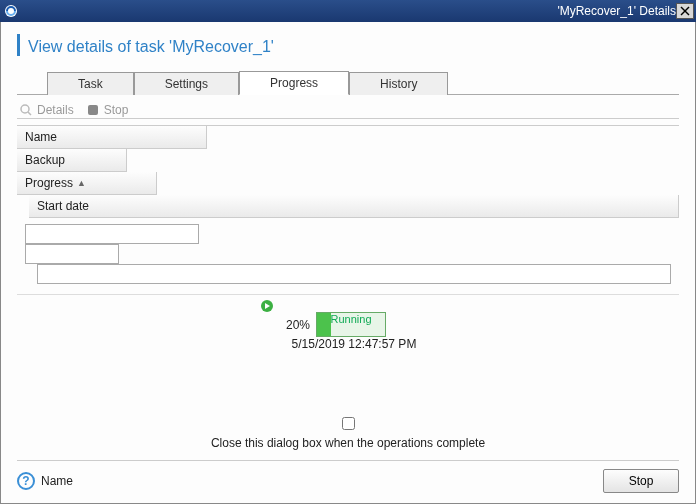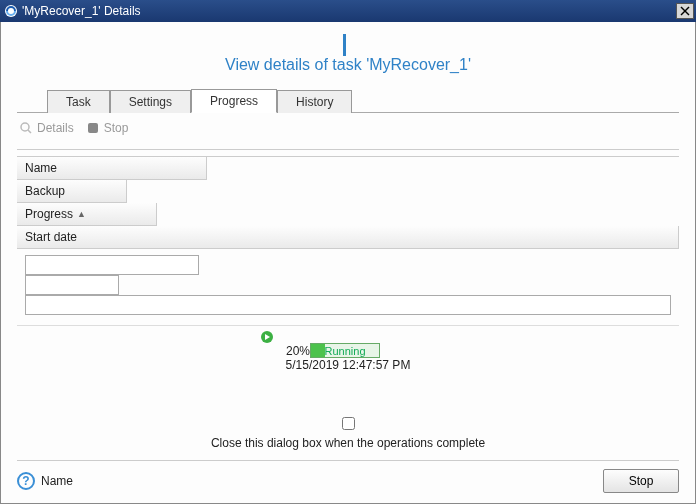--- a/index.html
+++ b/index.html
@@ -1,53 +1,53 @@
 <!DOCTYPE html>
 <html><head>
 <meta charset="utf-8">
 <style>
 * { box-sizing: border-box; margin: 0; padding: 0; }
 body { font-family: "Segoe UI", Tahoma, sans-serif; font-size: 12px; background: #fff; width: 696px; height: 504px; overflow: hidden; }
 
-.titlebar { background: linear-gradient(#2a4e8a, #1a3870); color: #fff; height: 22px; display: flex; align-items: center; padding: 0 2px 0 4px; }
+.titlebar { background: linear-gradient(#2a4e8a, #1a3870); color: #fff; height: 22px; display: flex; align-items: center; padding: 0 2px 0 4px; text-align: right; }
 .titlebar .logo { width: 14px; height: 14px; margin-right: 4px; display:inline-flex; align-items:center; justify-content:center;}
 .titlebar .title { font-size: 12px; flex: 1; }
 .titlebar .close-btn { width: 18px; height: 16px; background: #d8d8d8; border: 1px solid #555; display: flex; align-items: center; justify-content: center; font-size: 11px; font-weight: bold; color: #000; cursor: pointer;}
 .dialog-body { border: 1px solid #888; border-top: none; height: calc(504px - 22px); display: flex; flex-direction: column; padding: 12px 16px 10px 16px; background: #fdfdfd; }
 
-.page-title-wrap { display: flex; align-items: center; margin-bottom: 14px; flex-direction: column; }
+.page-title-wrap { display: flex; align-items: flex-end; margin-bottom: 14px; }
 .page-title-bar { width: 3px; height: 22px; background: #2f82c7; margin-right: 8px; }
 .page-title { color: #2f82c7; font-size: 16px; font-weight: 400; }
 
 .tabs { display: flex; align-items: flex-end; margin-left: 30px; }
-.tab { border: 1px solid #999; border-bottom: none; padding: 4px 18px; font-size: 12px; background: #efefef; margin-right: 0px; position: relative; top: 1px; cursor:pointer; color:#333; }
+.tab { border: 1px solid #999; border-bottom: none; padding: 4px 30px; font-size: 12px; background: #efefef; margin-right: 0px; position: relative; top: 1px; cursor:pointer; color:#333; }
 .tab.active { background: #fff; border-bottom: 1px solid #fff; z-index: 2; }
 .tab-sep { height: 1px; background: #aaa; margin-top: 0; }
 
-.toolbar { display: flex; align-items: center; gap: 12px; padding: 6px 4px 14px 2px; border-bottom: 1px solid #ccc; margin-top:2px;}
+.toolbar { display: flex; align-items: center; gap: 12px; padding: 6px 4px 1px 2px; border-bottom: 1px solid #ccc; margin-top:2px;}
 .toolbar .tb-item { display: flex; align-items: center; gap: 4px; color: #9a9a9a; font-size: 12px; }
 .toolbar .tb-icon { width: 14px; height: 14px; display:inline-flex; align-items:center; justify-content:center; }
 
 .grid { margin-top: 6px; border-top: 1px solid #ccc; }
 .grid-header, .grid-filter, .grid-row { display: flex; flex-direction: column; }
 .grid-header .col { background: linear-gradient(#fdfdfd,#eaeaea); border-right: 1px solid #ccc; border-bottom: 1px solid #ccc; padding: 4px 8px; font-size: 12px; color: #222; display:flex; align-items:center; gap:4px;}
 .grid-header .col:last-child { border-right: 1px solid #ccc; }
 .col-name { width: 190px; }
 .col-machine { width: 110px; }
 .col-progress { width: 140px; }
-.col-start { flex: 1; }
+.col-start { flex: 1; margin-left: 12px; }
 .grid-filter { padding: 6px 0 10px 0; gap: 0; border-bottom: 1px solid #ddd;}
 .grid-filter .fcell { padding: 0 8px; }
 .grid-filter input { width: 100%; height: 20px; border: 1px solid #aaa; padding: 1px 3px; font-size:12px; }
 .grid-row { padding: 5px 0; align-items: center; font-size: 12px; color: #222; }
 .grid-row .cell { padding: 0 8px; white-space: nowrap; overflow: hidden; text-overflow: ellipsis; }
 .play-icon { width:12px; height:12px; border-radius:50%; background:#3cb043; display:inline-flex; align-items:center; justify-content:center; margin-right:4px; flex-shrink:0;}
 .play-icon::after{content:""; border-left:5px solid #fff; border-top:3px solid transparent; border-bottom:3px solid transparent; margin-left:1px;}
-.progress-cell { display:flex; align-items:center; }
-.progress-bar { width: 70px; height: 15px; border:1px solid #6a6; background: #e8f5e8; position:relative; display:flex; align-items:flex-end; }
+.progress-cell { display:flex; align-items:center; gap:6px; }
+.progress-bar { width: 70px; height: 25px; border:1px solid #6a6; background: #e8f5e8; position:relative; display:flex; align-items:flex-start; }
 .progress-fill { height:100%; background:#4cc24c; width:20%; }
 .progress-label { position:absolute; left:0; right:0; text-align:center; font-size:11px; color:#1a5; font-weight:400;}
 
 .grid-body { flex:1; overflow:auto; }
 
 .flex-spacer { flex: 1; }
 
 .checkbox-row { display: flex; align-items: center; gap: 6px; font-size: 12px; color: #222; padding: 4px 0 10px 0; flex-direction: column;}
 .checkbox-row input { width:13px; height:13px; }
 

